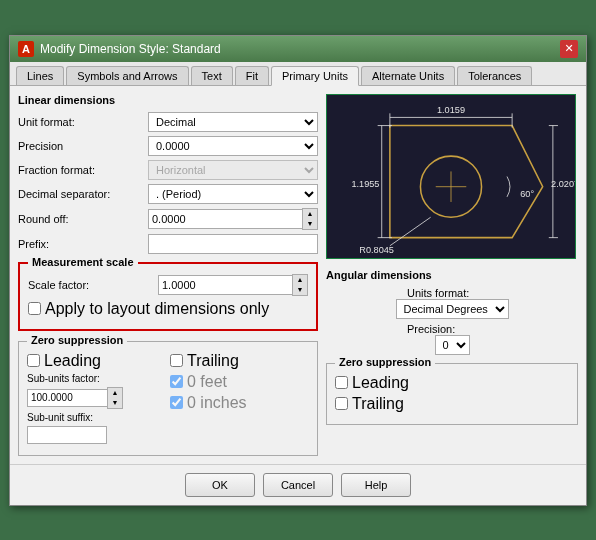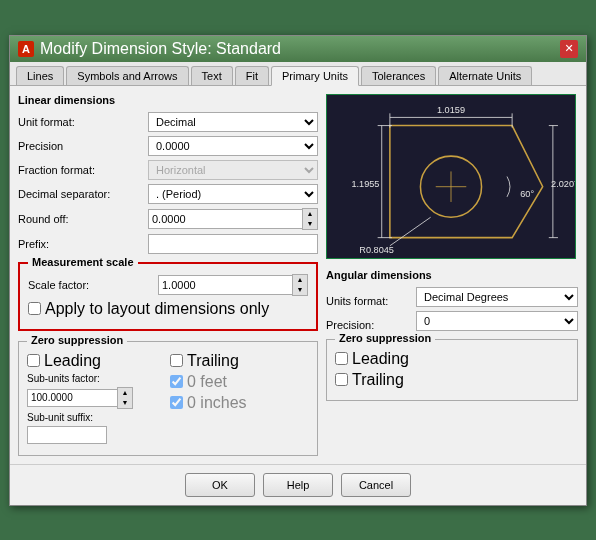--- a/index.html
+++ b/index.html
@@ -39,21 +39,21 @@
       background: #cc2200;
       color: white;
       font-weight: bold;
       font-size: 11px;
       display: flex;
       align-items: center;
       justify-content: center;
       border-radius: 2px;
     }
     .title-text {
-      font-size: 16px;
+      font-size: 12px;
       font-weight: normal;
     }
     .close-btn {
       width: 18px;
       height: 18px;
       background: #cc3333;
       border: none;
       color: white;
       font-size: 11px;
       cursor: pointer;
@@ -201,22 +201,23 @@
     }
     .preview-svg {
       width: 100%;
       height: 100%;
     }
     .ang-dim-section {
       margin-top: 8px;
     }
     .ang-form-row {
       display: flex;
-      align-items: flex-end;
+      align-items: center;
       margin-bottom: 4px;
+      flex-direction: column;
     }
     .ang-form-label {
       width: 90px;
       font-size: 11px;
     }
     .ang-form-control {
       flex: 1;
     }
     .footer {
       display: flex;
@@ -252,22 +253,22 @@
     </div>
     <button class="close-btn">✕</button>
   </div>
 
   <div class="tabs">
     <div class="tab">Lines</div>
     <div class="tab">Symbols and Arrows</div>
     <div class="tab">Text</div>
     <div class="tab">Fit</div>
     <div class="tab active">Primary Units</div>
+    <div class="tab">Alternate Units</div>
     <div class="tab">Tolerances</div>
-    <div class="tab">Alternate Units</div>
   </div>
 
   <div class="content">
 
     <div class="left-panel">
       <div class="section-title">Linear dimensions</div>
 
       <div class="form-row">
         <span class="form-label">Unit format:</span>
         <div class="form-control">
@@ -346,21 +347,21 @@
         <div style="display:flex; gap:4px; margin-top:4px;">
           <div style="flex:1;">
             <div class="checkbox-row">
               <input type="checkbox" id="leading" style="">
               <label for="leading">Leading</label>
             </div>
             <div class="sub-row">
               <span class="sub-label" style="font-size:10px;">Sub-units factor:</span>
             </div>
             <div class="sub-row">
-              <div class="spinner-wrapper" style="width:106px;">
+              <div class="spinner-wrapper" style="width:96px;">
                 <input type="text" value="100.0000" style="width: 76px; font-size: 10px; height: 18px;">
                 <div class="spinner-btns">
                   <button class="spinner-btn">▲</button>
                   <button class="spinner-btn">▼</button>
                 </div>
               </div>
             </div>
             <div class="sub-row">
               <span class="sub-label" style="font-size:10px;">Sub-unit suffix:</span>
             </div>
@@ -456,16 +457,16 @@
               <label for="angTrailing">Trailing</label>
             </div>
           </div>
         </div>
       </div>
     </div>
   </div>
 
   <div class="footer">
     <button>OK</button>
+    <button>Cancel</button>
     <button>Help</button>
-    <button>Cancel</button>
   </div>
 </div>
 
 </body></html>

